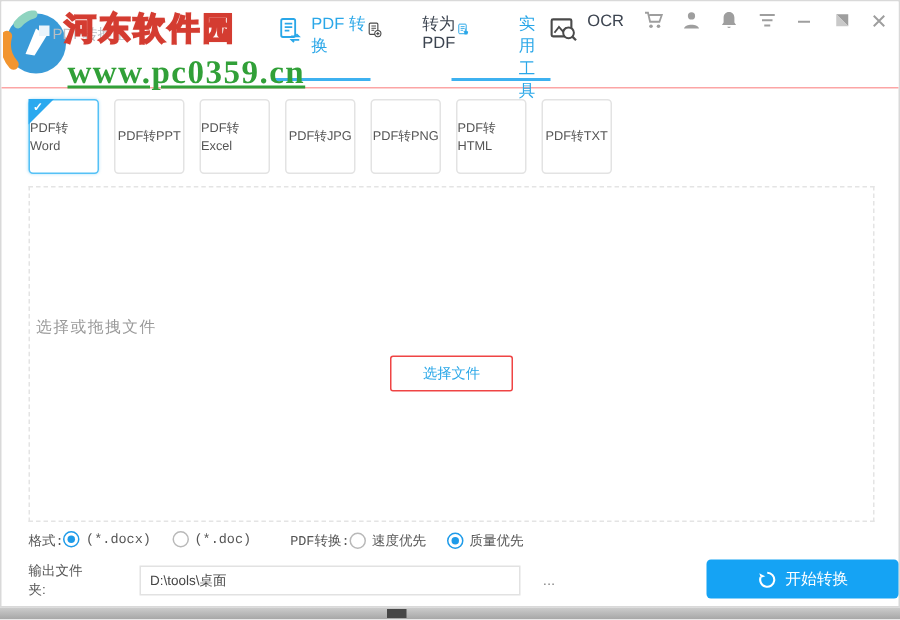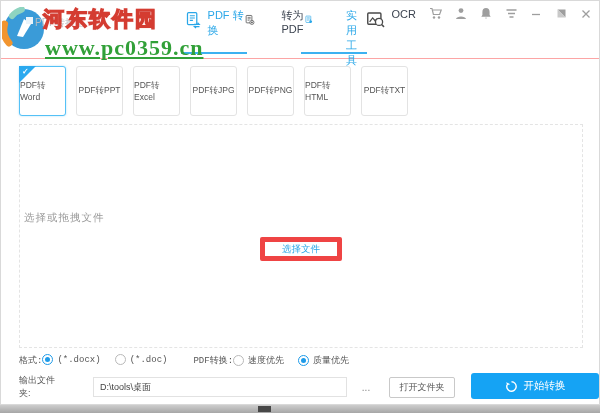--- a/index.html
+++ b/index.html
@@ -39,21 +39,21 @@
   .card.selected { border-color:#55c1f6; box-shadow:0 0 2px rgba(85,193,246,.5); }
   .corner { position:absolute; top:-1px; left:-1px; width:0; height:0;
             border-top:17px solid #2aa9ef; border-right:17px solid transparent; }
   .corner-check { position:absolute; top:0px; left:2px; color:#fff; font-size:8px; font-weight:bold; }
   #card-0{left:18px}#card-1{left:75px}#card-2{left:132px}#card-3{left:189px}#card-4{left:246px}#card-5{left:303px}#card-6{left:360px}
 
   
   .dropzone { position:absolute; left:18px; top:123px; width:564px; height:224px; border:1px dashed #e4e4e4; background:#fff; }
   .dz-hint { position:absolute; top:86px; left:4px; right:0; font-size:10.5px; color:#9a9a9a; letter-spacing:1px; }
   .dz-btn { position:absolute; top:112px; left:50%; transform:translateX(-50%); width:82px; height:24px;
-            background:#fff; border:5px solid #ef4444; border-radius:2px; color:#2aa7e8; font-size:9.5px;
+            background:#fff; border:1px solid #ef4444; border-radius:2px; color:#2aa7e8; font-size:9.5px;
             font-family:"Liberation Sans", sans-serif; cursor:pointer; }
 
   
   .opts { position:absolute; left:18px; top:353px; height:14px; display:flex; align-items:flex-start; font-size:9px; color:#555;font-family:Liberation Mono, monospace; }
   .radio { width:11px; height:11px; border-radius:50%; border:1px solid #b9b9b9; background:#fff; display:inline-block; position:relative; }
   .radio.sel { border-color:#1e9be9; }
   .radio.sel::after { content:""; position:absolute; left:2px; top:2px; right:2px; bottom:2px; border-radius:50%; background:#1e9be9; }
   .opt-pair { display:flex; align-items:center; gap:4px; cursor:pointer; }
   .g10{margin-left:0}.g14{margin-left:14px}.g26{margin-left:26px}
 
@@ -221,21 +221,20 @@
     <span class="opt-pair g14">
       <span class="radio sel"></span>
       <span>质量优先</span>
     </span>
   </div>
 
   <div class="outrow">
     <span class="out-label">输出文件夹:</span>
     <input class="out-input" type="text" value="D:\tools\桌面" style="">
     <button class="browse-btn">...</button>
-    <button class="open-btn">打开文件夹</button>
   </div>
 
   <button class="start-btn">
     <svg width="13" height="13" viewBox="0 0 13 13">
       <path d="M6.5 1.8a4.7 4.7 0 1 1-4.4 3" fill="none" stroke="#fff" stroke-width="1.4"></path>
       <path d="M1.2 2.2l1 3 3-1z" fill="#fff"></path>
     </svg>
     <span>开始转换</span>
   </button>
 

